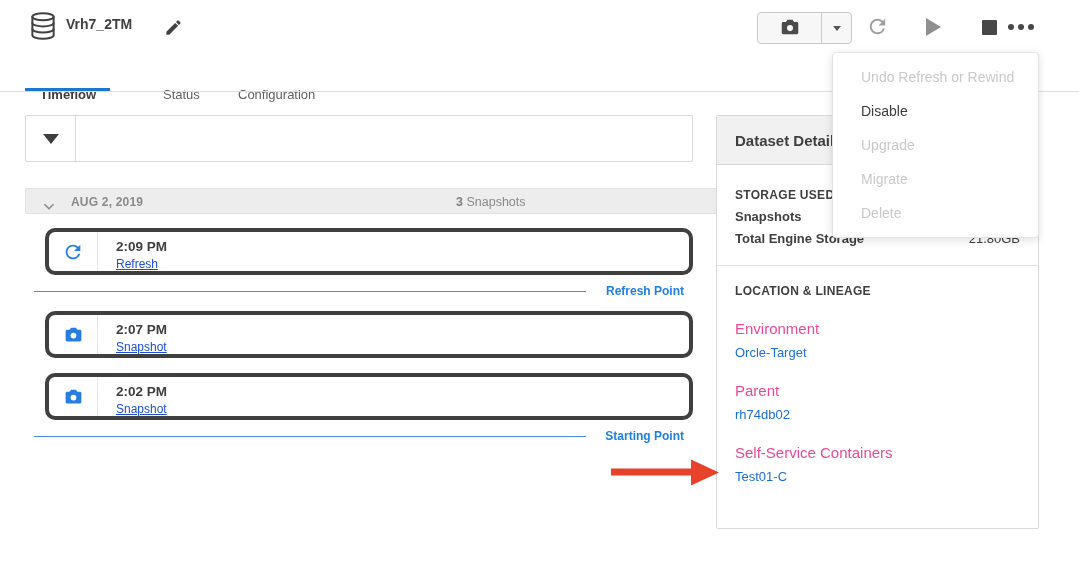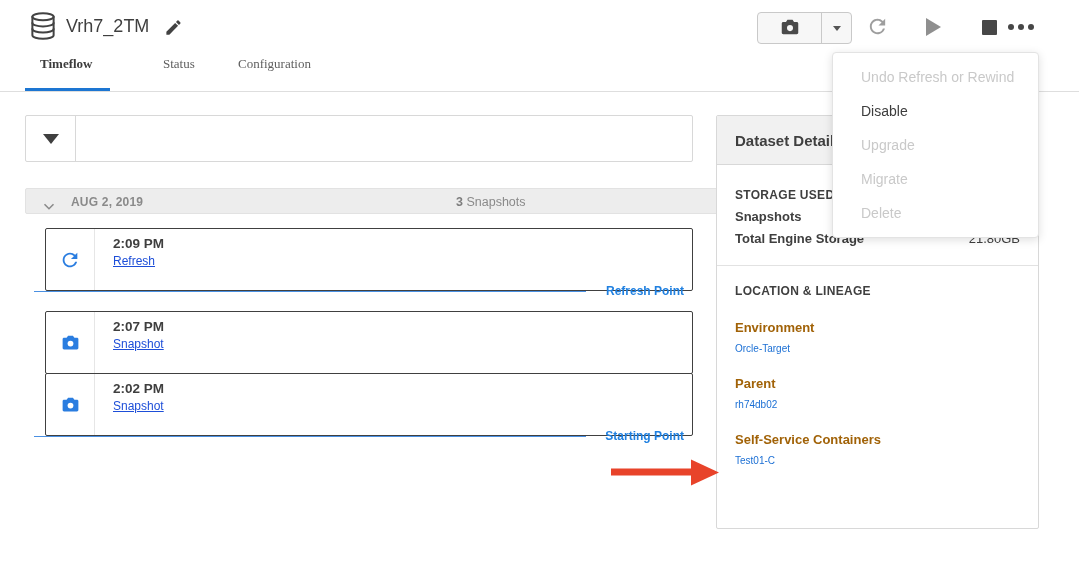--- a/index.html
+++ b/index.html
@@ -3,78 +3,78 @@
 <meta charset="utf-8">
 <style>
   * { margin:0; padding:0; box-sizing:border-box; }
   html,body { background:#fff; }
   .screen {
     position:relative; width:1079px; height:570px; background:#fff;
     font-family:"Liberation Sans", sans-serif; overflow:hidden; color:#424242;
   }
   
   .db-icon { position:absolute; left:28px; top:11px; }
-  .page-title { position:absolute; left:66px; top:16px; font-size:18px; font-weight:normal; color:#3f3f3f; }
+  .page-title { position:absolute; left:66px; top:16px; font-size:14px; font-weight:bold; color:#3f3f3f; }
   .edit-icon { position:absolute; left:164px; top:18px; cursor:pointer; background:none; border:none; }
   
   .split-btn { position:absolute; left:757px; top:12px; width:95px; height:32px; display:flex;
     border:1px solid #c9c9c9; border-radius:4px; background:#f7f7f7; overflow:hidden; }
   .snap-btn { width:64px; height:100%; border:none; border-right:1px solid #c9c9c9; background:transparent;
     display:flex; align-items:center; justify-content:center; cursor:pointer; }
   .snap-caret { flex:1; height:100%; border:none; background:transparent; display:flex; align-items:center; justify-content:center; cursor:pointer; }
   .caret-down { width:0; height:0; border-left:4px solid transparent; border-right:4px solid transparent; border-top:5px solid #555; }
   .tool-btn { position:absolute; background:none; border:none; cursor:pointer; }
   .tool-refresh { left:866px; top:15px; }
   .tool-play { left:926px; top:18px; }
   .play-tri { display:block; width:0; height:0; border-top:9px solid transparent; border-bottom:9px solid transparent; border-left:15px solid #8f8f8f; }
   .tool-stop { left:982px; top:20px; }
   .stop-sq { display:block; width:15px; height:15px; background:#474747; border-radius:1px; }
   .tool-more { left:1008px; top:24px; display:flex; gap:4px; }
   .dot { width:6px; height:6px; border-radius:50%; background:#474747; }
   
-  .tab { position:absolute; top:56px; font-size:13px; color:#5f5f5f; cursor:pointer; background:none; border:none; font-family:Liberation Serif, serif; }
+  .tab { position:absolute; top:87px; font-size:13px; color:#5f5f5f; cursor:pointer; background:none; border:none; font-family:Liberation Sans, sans-serif; }
   .tab.active { font-weight:bold; color:#3c3c3c; }
   .tab-underline { position:absolute; left:25px; top:88px; width:85px; height:3px; background:#1d76d2; }
   .tabs-divider { position:absolute; left:0; top:91px; width:1079px; height:1px; background:#dedede; }
   
   .view-bar { position:absolute; left:25px; top:115px; width:668px; height:47px; border:1px solid #d8d8d8; border-radius:2px; display:flex; background:#fff; }
   .view-toggle { width:50px; border-right:1px solid #d8d8d8; display:flex; align-items:center; justify-content:center; cursor:pointer; background:none; }
   .tri-down { width:0; height:0; border-left:8px solid transparent; border-right:8px solid transparent; border-top:10px solid #3f3f3f; }
   .view-text { display:flex; align-items:center; padding-left:17px; font-size:13px; color:#3f3f3f; }
   .view-text .lbl { font-weight:bold; margin-right:5px; }
   
   .date-bar { position:absolute; left:25px; top:188px; width:796px; height:26px; background:#ededed; border:1px solid #e2e2e2; border-radius:2px; cursor:pointer; }
   .date-bar .chev { position:absolute; left:17px; top:8px; }
   .date-bar .date { position:absolute; left:45px; top:6px; font-size:12px; font-weight:bold; color:#8a8a8a; letter-spacing:.2px; }
   .date-bar .count { position:absolute; left:430px; top:6px; font-size:12.5px; color:#8a8a8a; }
   .date-bar .count b { color:#7d7d7d; }
   
-  .card { position:absolute; left:45px; width:648px; height:63px; border:1px solid #404040; border-radius:2px; display:flex; background:#fff; cursor:pointer; }
+  .card { position:absolute; left:45px; width:648px; height:47px; border:4px solid #404040; border-radius:10px; display:flex; background:#fff; cursor:pointer; }
   .card-icon { width:49px; border-right:1px solid #e6e6e6; display:flex; align-items:center; justify-content:center; }
   .card-text { padding:7px 0 0 18px; }
   .card-time { font-size:13.5px; font-weight:bold; color:#3f3f3f; }
   .card-sub { font-size:12px; color:#1d4ed8; margin-top:3px;text-decoration:underline; }
   
   .marker { position:absolute; left:34px; width:650px; height:16px; }
   .marker-line { position:absolute; left:0; right:98px; top:8px; border-top:1px solid #4a90e2; }
   .marker-label { position:absolute; right:0; top:1px; font-size:12px; font-weight:bold; color:#2080e0; }
   
   .anno-arrow { position:absolute; left:606px; top:457px; }
   
   .panel { position:absolute; left:716px; top:115px; width:323px; height:414px; border:1px solid #d8d8d8; border-radius:2px; background:#fff; }
   .panel-header { height:49px; line-height:49px; background:#f1f1f1; border-bottom:1px solid #d8d8d8; padding-left:18px; font-size:15px; font-weight:bold; color:#3f3f3f; }
   .panel-body { padding:23px 18px 0 18px; }
   .section-heading { font-size:12px; font-weight:bold; color:#3f3f3f; letter-spacing:.3px; }
   .detail-row { display:flex; justify-content:space-between; font-size:13px; margin-top:7px; }
   .detail-row:first-of-type { margin-top:16px; }
   .detail-row .dlabel { font-weight:bold; color:#3f3f3f; }
   .detail-row .dvalue { color:#3f3f3f; }
   .panel-divider { border:none; border-top:1px solid #e2e2e2; margin:19px -18px 18px -18px; }
-  .group-label { font-size:13px; font-weight:bold; color:#a16207; margin-top:22px; }
-  .group-link { font-size:10px; color:#1b6fd4; margin-top:8px; cursor:pointer; }
+  .group-label { font-size:15px; font-weight:normal; color:#ec4899; margin-top:22px; }
+  .group-link { font-size:13px; color:#1b6fd4; margin-top:8px; cursor:pointer; }
   
   .menu { position:absolute; left:832px; top:52px; width:207px; background:#fff; border:1px solid #e3e3e3; border-radius:4px;
     box-shadow:0 2px 10px rgba(0,0,0,.13); padding:7px 0; z-index:10; }
   .menu-item { height:34px; line-height:34px; padding-left:28px; font-size:14px; color:#3d3d3d; cursor:pointer; }
   .menu-item.disabled { color:#c9c9c9; cursor:default; }
 </style>
 </head>
 <body>
 
 <div class="screen">

